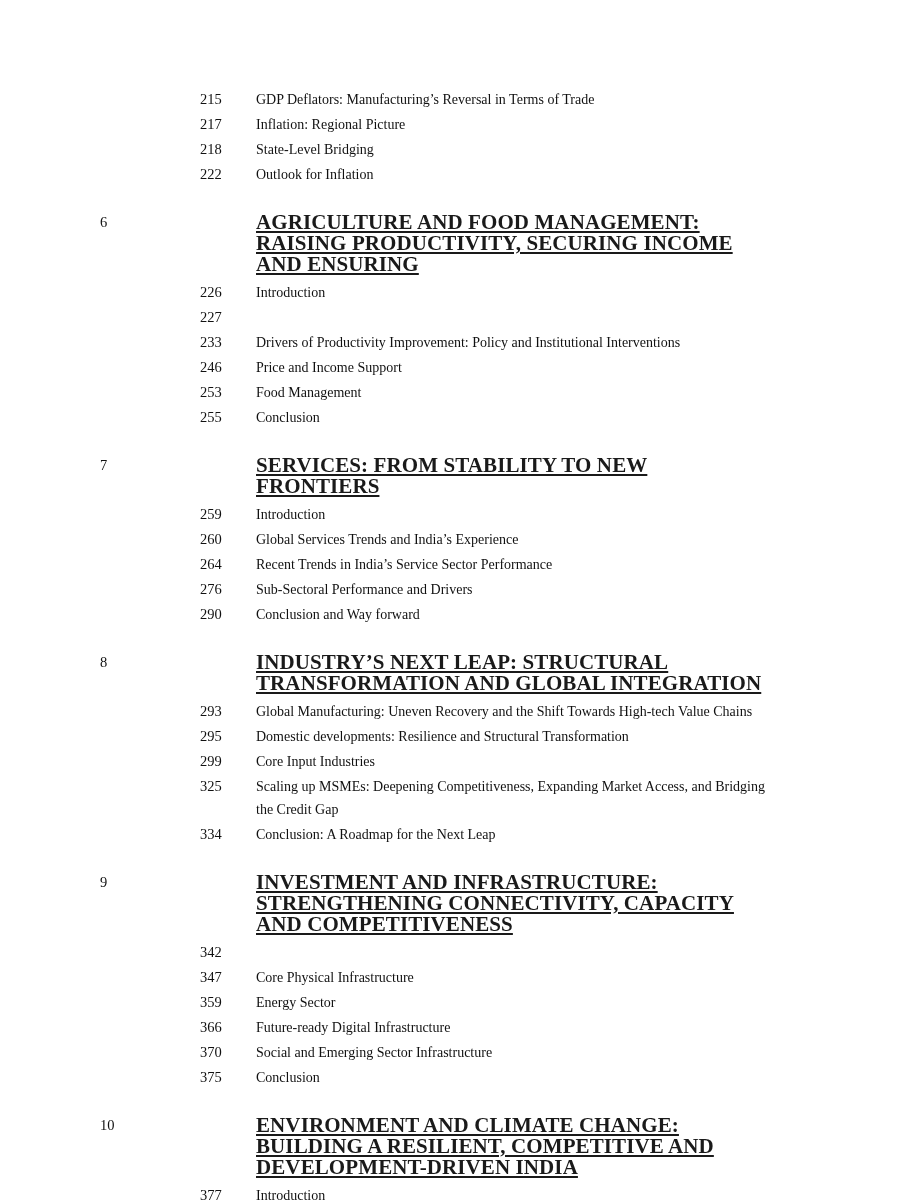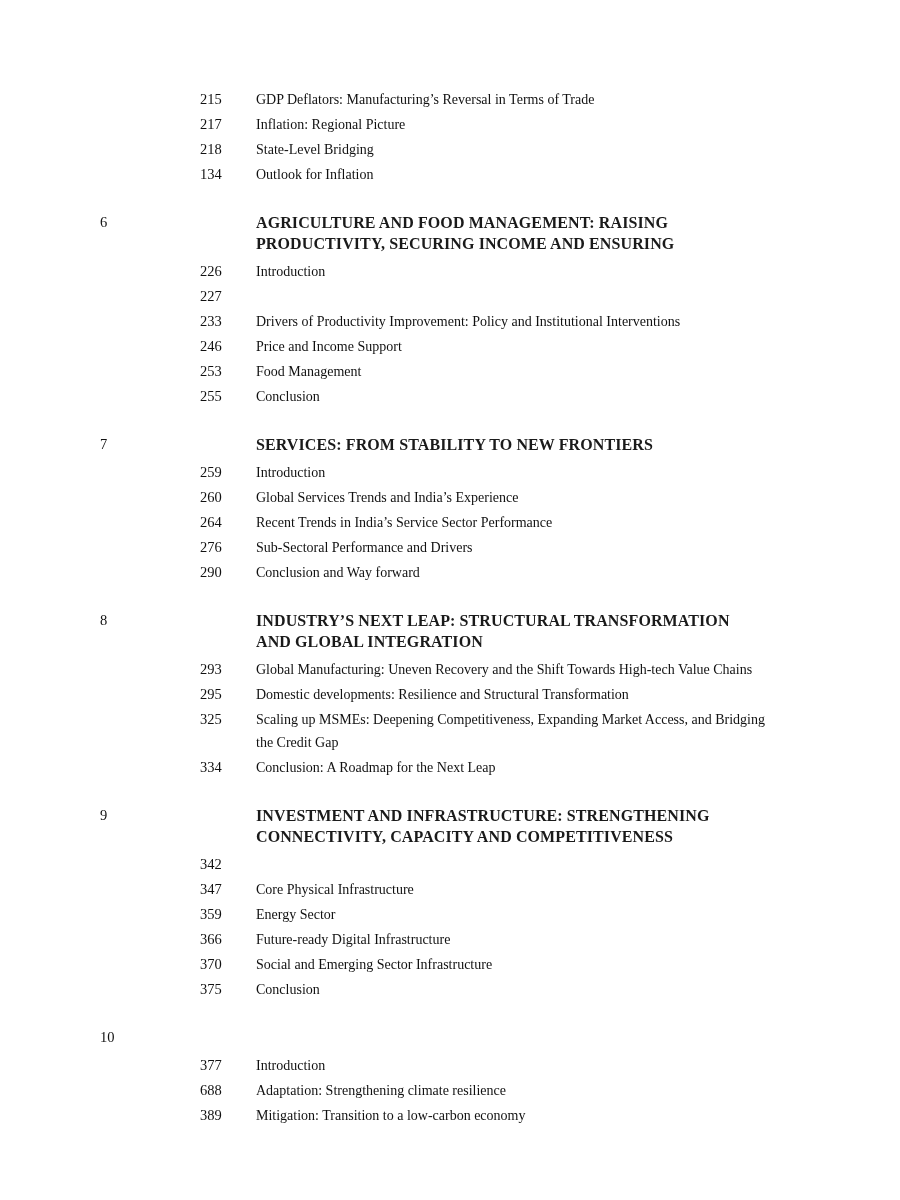--- a/index.html
+++ b/index.html
@@ -41,24 +41,25 @@
     font-size: 14.5px;
     line-height: 21px;
     color: #111;
   }
   .chapter-spacer {
     width: 56px;
     flex: 0 0 56px;
   }
   .chapter-title {
     font-weight: bold;
-    font-size: 16px;
+    font-size: 21px;
     line-height: 21px;
     letter-spacing: 0.1px;
     max-width: 510px;
+    text-decoration: underline;
   }
   .entry {
     display: flex;
     align-items: flex-start;
     margin-bottom: 2px;
   }
   .entry-indent {
     width: 100px;
     flex: 0 0 100px;
   }
@@ -92,21 +93,21 @@
           <div class="entry-page">217</div>
           <div class="entry-title">Inflation: Regional Picture</div>
         </div>
         <div class="entry">
           <div class="entry-indent"></div>
           <div class="entry-page">218</div>
           <div class="entry-title">State-Level Bridging</div>
         </div>
         <div class="entry">
           <div class="entry-indent"></div>
-          <div class="entry-page">134</div>
+          <div class="entry-page">222</div>
           <div class="entry-title">Outlook for Inflation</div>
         </div>
       </div>
       <div class="group">
         <div class="chapter-head">
           <div class="chapter-num">6</div>
           <div class="chapter-spacer"></div>
           <div class="chapter-title">AGRICULTURE AND FOOD MANAGEMENT: RAISING PRODUCTIVITY, SECURING INCOME AND ENSURING</div>
         </div>
         <div class="entry">
@@ -182,20 +183,25 @@
           <div class="entry-page">293</div>
           <div class="entry-title">Global Manufacturing: Uneven Recovery and the Shift Towards High-tech Value Chains</div>
         </div>
         <div class="entry">
           <div class="entry-indent"></div>
           <div class="entry-page">295</div>
           <div class="entry-title">Domestic developments: Resilience and Structural Transformation</div>
         </div>
         <div class="entry">
           <div class="entry-indent"></div>
+          <div class="entry-page">299</div>
+          <div class="entry-title">Core Input Industries</div>
+        </div>
+        <div class="entry">
+          <div class="entry-indent"></div>
           <div class="entry-page">325</div>
           <div class="entry-title">Scaling up MSMEs: Deepening Competitiveness, Expanding Market Access, and Bridging the Credit Gap</div>
         </div>
         <div class="entry">
           <div class="entry-indent"></div>
           <div class="entry-page">334</div>
           <div class="entry-title">Conclusion: A Roadmap for the Next Leap</div>
         </div>
       </div>
       <div class="group">
@@ -231,20 +237,21 @@
         <div class="entry">
           <div class="entry-indent"></div>
           <div class="entry-page">375</div>
           <div class="entry-title">Conclusion</div>
         </div>
       </div>
       <div class="group">
         <div class="chapter-head">
           <div class="chapter-num">10</div>
           <div class="chapter-spacer"></div>
+          <div class="chapter-title">ENVIRONMENT AND CLIMATE CHANGE: BUILDING A RESILIENT, COMPETITIVE AND DEVELOPMENT-DRIVEN INDIA</div>
         </div>
         <div class="entry">
           <div class="entry-indent"></div>
           <div class="entry-page">377</div>
           <div class="entry-title">Introduction</div>
         </div>
         <div class="entry">
           <div class="entry-indent"></div>
           <div class="entry-page">688</div>
           <div class="entry-title">Adaptation: Strengthening climate resilience</div>

